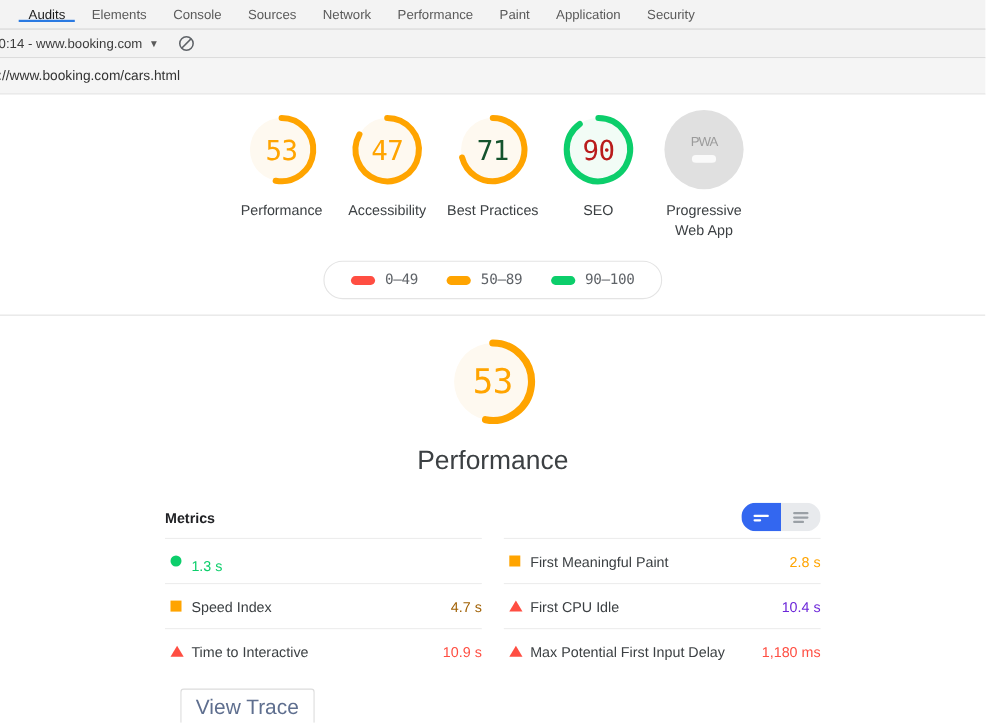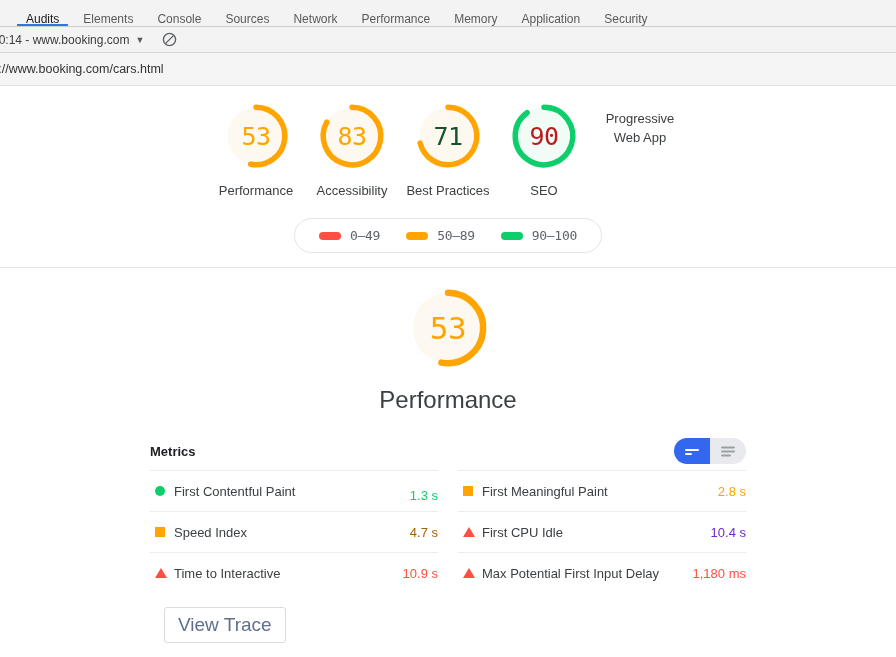--- a/index.html
+++ b/index.html
@@ -12,21 +12,21 @@
     font-family: "Liberation Sans", sans-serif;
     -webkit-font-smoothing: antialiased;
   }
 
   
   .devtools-tabbar {
     height: 27px;
     background: #f3f3f3;
     border-bottom: 1px solid #cdcdcd;
     display: flex;
-    align-items: flex-end;
+    align-items: center;
     padding-left: 14px;
   }
   .dt-tab {
     display: flex;
     align-items: center;
     padding: 0 12px;
     font-size: 12px;
     color: #5a5a5a;
     white-space: nowrap;
     cursor: default;
@@ -319,21 +319,21 @@
 </head>
 <body>
 
 <div class="devtools-tabbar" id="tabbar">
     <div class="dt-tab active">Audits</div>
     <div class="dt-tab">Elements</div>
     <div class="dt-tab">Console</div>
     <div class="dt-tab">Sources</div>
     <div class="dt-tab">Network</div>
     <div class="dt-tab">Performance</div>
-    <div class="dt-tab">Memory</div>
+    <div class="dt-tab">Paint</div>
     <div class="dt-tab">Application</div>
     <div class="dt-tab">Security</div>
   </div>
 
 <div class="audit-toolbar">
   <div class="toolbar-select">
     <span>30:14 - www.booking.com</span>
     <span class="caret">▼</span>
   </div>
   <span class="clear-icon">
@@ -361,21 +361,21 @@
             <div class="gauge-value" style="color: rgb(255, 164, 0);">53</div>
           </div>
           <div class="gauge-label">Performance</div>
         </div>
         <div class="gauge">
           <div class="gauge-ring">
             <svg width="72" height="72" viewBox="0 0 72 72">
               <circle cx="36" cy="36" r="28.8" fill="#fef9f0"></circle>
               <path d="M 36 7.199999999999999 A 28.8 28.8 0 1 1 10.762367614736721 22.125494185870608" fill="none" stroke="#ffa400" stroke-width="5.5" stroke-linecap="round"></path>
             </svg>
-            <div class="gauge-value" style="color: rgb(255, 164, 0);">83</div>
+            <div class="gauge-value" style="color: rgb(255, 164, 0);">47</div>
           </div>
           <div class="gauge-label">Accessibility</div>
         </div>
         <div class="gauge">
           <div class="gauge-ring">
             <svg width="72" height="72" viewBox="0 0 72 72">
               <circle cx="36" cy="36" r="28.8" fill="#fef9f0"></circle>
               <path d="M 36 7.199999999999999 A 28.8 28.8 0 1 1 8.104804959495429 43.162268750347835" fill="none" stroke="#ffa400" stroke-width="5.5" stroke-linecap="round"></path>
             </svg>
             <div class="gauge-value" style="color: #14532d;">71</div>
@@ -386,20 +386,24 @@
           <div class="gauge-ring">
             <svg width="72" height="72" viewBox="0 0 72 72">
               <circle cx="36" cy="36" r="28.8" fill="#f2fcf6"></circle>
               <path d="M 36 7.199999999999999 A 28.8 28.8 0 1 1 19.071784733976767 12.700310562001516" fill="none" stroke="#0cce6b" stroke-width="5.5" stroke-linecap="round"></path>
             </svg>
             <div class="gauge-value" style="color: #b91c1c;">90</div>
           </div>
           <div class="gauge-label">SEO</div>
         </div>
         <div class="gauge">
+          <div class="pwa-disc">
+            <div class="pwa-text">PWA</div>
+            <div class="pwa-dash"></div>
+          </div>
           <div class="gauge-label">Progressive Web App</div>
         </div>
       </div>
     <div class="legend-wrap">
       <div class="legend" id="legend">
           <div class="legend-item">
             <span class="legend-swatch" style="background: rgb(255, 78, 66);"></span>
             <span class="legend-text">0–49</span>
           </div>
           <div class="legend-item">
@@ -442,21 +446,20 @@
           </div>
         </div>
       </div>
 
       <div class="metrics-grid">
         <div class="metrics-col" id="mcol-left">
             <div class="metric-row">
               <span class="metric-icon">
                 <span class="ico-circle"></span>
               </span>
-              <span class="metric-name">First Contentful Paint</span>
               <span class="metric-value" style="color: rgb(12, 206, 107); margin-top: 8px;">1.3 s</span>
             </div>
             <div class="metric-row">
               <span class="metric-icon">
                 <span class="ico-square"></span>
               </span>
               <span class="metric-name">Speed Index</span>
               <span class="metric-value" style="color: #a16207;">4.7 s</span>
             </div>
             <div class="metric-row">

